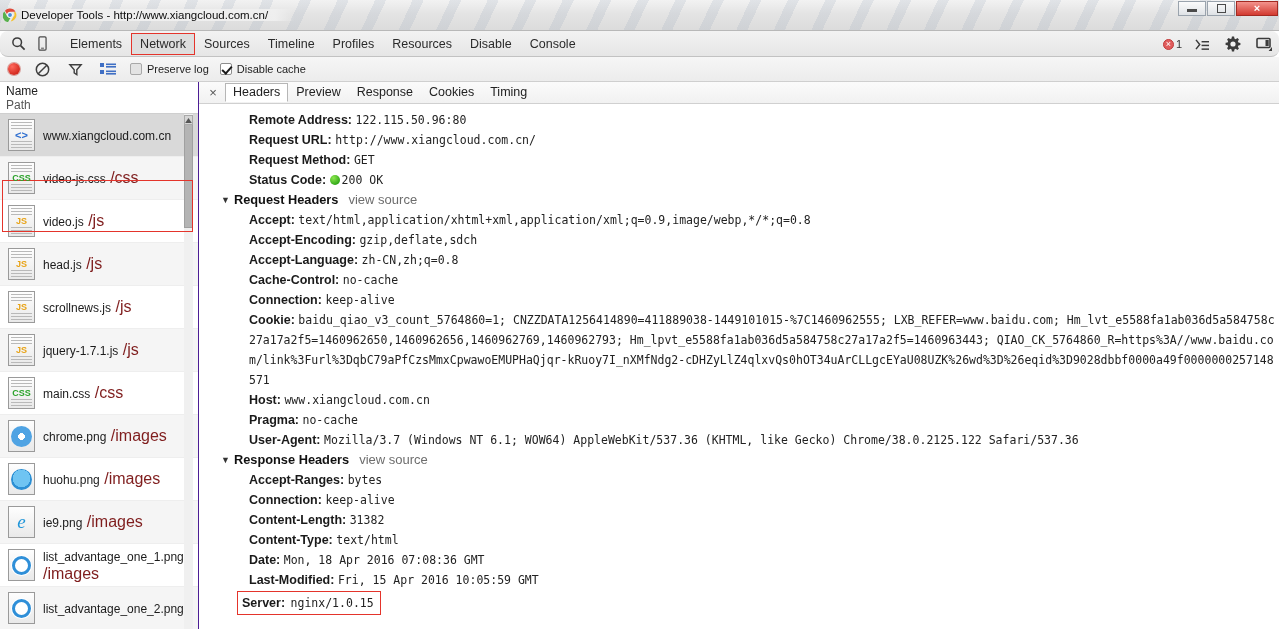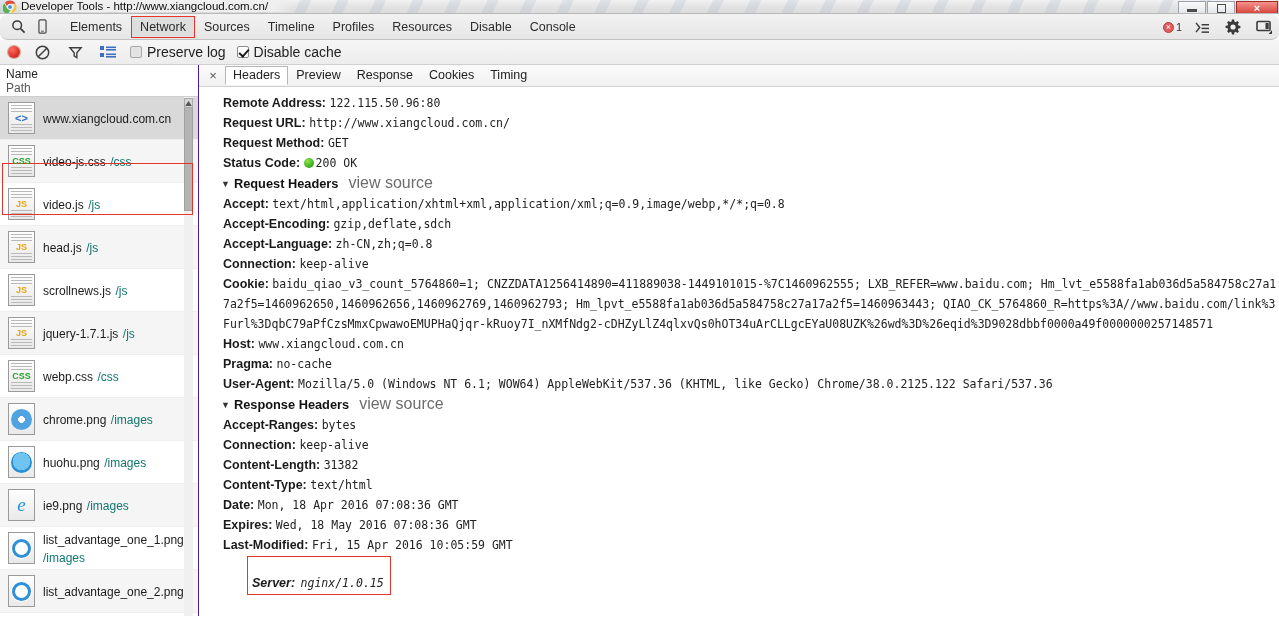--- a/index.html
+++ b/index.html
@@ -6,25 +6,25 @@
   html, body {
     margin: 0; padding: 0;
     width: 1279px; height: 629px;
     overflow: hidden;
     background: #fff;
     font-family: "Liberation Sans", sans-serif;
   }
 
   
   .titlebar {
-    height: 14px;
+    height: 31px;
     background: linear-gradient(to bottom, #f2f2f2 0%, #e4e4e4 45%, #dcdcdc 100%);
     border-bottom: 1px solid #b8b8b8;
     display: flex;
-    align-items: flex-start;
+    align-items: center;
     position: relative;
     overflow: hidden;
   }
   .titlebar-bg-stripes {
     position: absolute; top: 0; left: 0; right: 0; bottom: 0;
     background:
       repeating-linear-gradient(115deg, rgba(150,165,185,0.25) 0px, rgba(150,165,185,0.25) 10px,
                                 rgba(255,255,255,0) 10px, rgba(255,255,255,0) 34px);
     opacity: .75;
   }
@@ -102,21 +102,21 @@
     background: linear-gradient(to bottom,#f6f6f6,#ececec);
     border-bottom: 1px solid #cfcfcf;
     display: flex; align-items: center;
     padding-left: 8px; gap: 11px;
   }
   .rec-dot {
     width: 12px; height: 12px; border-radius:50%;
     background: radial-gradient(circle at 35% 30%, #ff6a5e, #d42b20 70%);
     box-shadow: 0 0 0 1px rgba(180,40,30,.4);
   }
-  .checkline { display:flex; align-items:center; gap: 5px; font-size: 14px; color:#222; }
+  .checkline { display:flex; align-items:center; gap: 5px; font-size: 11px; color:#222; }
   .cb {
     width: 12px; height: 12px; border: 1px solid #8d8d8d; background:#fff;
     border-radius: 2px; display:inline-block; position: relative;
   }
   .cb.checked { background:#fff; }
   .cb.checked:after {
     content:""; position:absolute; left: 3px; top: 0px;
     width: 4px; height: 8px; border: solid #1a1a1a;
     border-width: 0 2px 2px 0; transform: rotate(42deg);
   }
@@ -181,21 +181,21 @@
   .img-circle.dot    { background: #fff; }
   .img-circle.dot:after {
     content:""; width: 13px; height:13px; border-radius:50%;
     border: 3px solid #2f8fd8; background:#ffffff;
   }
   .file-meta { min-width: 0; }
   .file-name {
     font-size: 12px; color: #1b1b1b; line-height: 15px;
     white-space: nowrap;
   }
-  .file-path { font-size: 12px; color: #0f766e; line-height: 15px; }
+  .file-path { font-size: 16px; color: #7f1d1d; line-height: 15px; }
   .sb-scrollbar {
     position: absolute; right: 5px; top: 32px; width: 9px; bottom: 0;
     background: #f0f0f0;
   }
   .sb-thumb {
     position: absolute; right: 5px; top: 33px; width: 9px; height: 113px;
     background: #b4b4b4; border: 1px solid #a0a0a0;
   }
   .sb-arrow {
     position:absolute; right:5px; top: 33px; width: 9px; height: 10px;
@@ -224,45 +224,44 @@
     font-size: 12.5px; color: #222; padding: 2px 8px; line-height: 15px;
   }
   .mtab.active { background:#fff; border:1px solid #b6b6b6; border-bottom-color:#fff; padding: 1px 7px;}
 
   .headers-body {
     padding: 6px 0 0 0;
     font-size: 12.5px;
     color: #111;
     line-height: 20px;
   }
-  .hrow { padding-left: 24px; white-space: nowrap; }
+  .hrow { padding-left: 50px; white-space: nowrap; }
   .hrow.wrapline { white-space: normal; padding-right: 2px; word-break: break-all; }
   .hkey { font-weight: bold; color: #1a1a1a; font-family:"Liberation Sans",sans-serif;}
   .hval {
     font-family: "DejaVu Sans Mono", monospace;
     font-size: 11.5px; color: #222;
   }
   .section-row {
     padding-left: 22px; display: flex; align-items: baseline; gap: 10px;
   }
   .section-title { font-weight: bold; font-size: 12.8px; color:#111; }
   .tri { display:inline-block; margin-right: 4px; font-size: 9px; color:#333; vertical-align: 1px;}
-  .view-source { color: #6d6d6d; font-size: 16px; }
+  .view-source { color: #6d6d6d; font-size: 13px; }
   .status-dot {
     display: inline-block; width: 10px; height: 10px; border-radius: 50%;
     background: radial-gradient(circle at 35% 30%, #8de84f, #2ea516 75%);
     vertical-align: -1px; margin-right: 2px;
   }
   .server-row {
     display: inline-block;
     border: 1.5px solid #e4342b;
-    padding: 16px 6px 1px 4px;
-    margin-left: 48px;
+    padding: 1px 6px 1px 4px;
+    margin-left: 38px;
     margin-top: 1px;
-    font-style: italic;
   }
   .server-row .hkey { margin-right: 2px; }
   .hrow.server-wrap { padding-left: 0; }
 </style>
 </head>
 <body>
 
 <div class="titlebar">
   <div class="titlebar-bg-stripes"></div>
   <span class="tb-icon">
@@ -456,21 +455,21 @@
         </span>
       </div>
 
       <div class="file-row">
         <span class="file-icon">
           <span class="lines"></span>
             <span class="lines bottom"></span>
           <span class="badge css">CSS</span>
         </span>
         <span class="file-meta">
-          <span class="file-name">webp.css</span>
+          <span class="file-name">main.css</span>
           <span class="file-path">/css</span>
         </span>
       </div>
 
       <div class="file-row alt">
         <span class="file-icon">
           <span class="img-circle chrome"></span>
         </span>
         <span class="file-meta">
           <span class="file-name">chrome.png</span>
@@ -569,38 +568,42 @@
       </div>
       <div class="hrow">
         <span class="hkey">Accept-Encoding:</span>
         <span class="hval">gzip,deflate,sdch</span>
       </div>
       <div class="hrow">
         <span class="hkey">Accept-Language:</span>
         <span class="hval">zh-CN,zh;q=0.8</span>
       </div>
       <div class="hrow">
+        <span class="hkey">Cache-Control:</span>
+        <span class="hval">no-cache</span>
+      </div>
+      <div class="hrow">
         <span class="hkey">Connection:</span>
         <span class="hval">keep-alive</span>
       </div>
       <div class="hrow wrapline">
         <span class="hkey">Cookie:</span>
         <span class="hval">baidu_qiao_v3_count_5764860=1; CNZZDATA1256414890=411889038-1449101015-%7C1460962555; LXB_REFER=www.baidu.com; Hm_lvt_e5588fa1ab036d5a584758c27a17a2f5=1460962650,1460962656,1460962769,1460962793; Hm_lpvt_e5588fa1ab036d5a584758c27a17a2f5=1460963443; QIAO_CK_5764860_R=https%3A//www.baidu.com/link%3Furl%3DqbC79aPfCzsMmxCpwawoEMUPHaQjqr-kRuoy7I_nXMfNdg2-cDHZyLlZ4qlxvQs0hOT34uArCLLgcEYaU08UZK%26wd%3D%26eqid%3D9028dbbf0000a49f0000000257148571</span>
       </div>
       <div class="hrow">
         <span class="hkey">Host:</span>
         <span class="hval">www.xiangcloud.com.cn</span>
       </div>
       <div class="hrow">
         <span class="hkey">Pragma:</span>
         <span class="hval">no-cache</span>
       </div>
       <div class="hrow">
         <span class="hkey">User-Agent:</span>
-        <span class="hval">Mozilla/5.0 (Windows NT 6.1; WOW64) AppleWebKit/537.36 (KHTML, like Gecko) Chrome/38.0.2125.122 Safari/537.36</span>
+        <span class="hval">Mozilla/3.7 (Windows NT 6.1; WOW64) AppleWebKit/537.36 (KHTML, like Gecko) Chrome/38.0.2125.122 Safari/537.36</span>
       </div>
 
       <div class="section-row">
         <span class="section-title"><span class="tri">▼</span><span>Response Headers</span></span>
         <span class="view-source">view source</span>
       </div>
 
       <div class="hrow">
         <span class="hkey">Accept-Ranges:</span>
         <span class="hval">bytes</span>
@@ -613,24 +616,20 @@
         <span class="hkey">Content-Length:</span>
         <span class="hval">31382</span>
       </div>
       <div class="hrow">
         <span class="hkey">Content-Type:</span>
         <span class="hval">text/html</span>
       </div>
       <div class="hrow">
         <span class="hkey">Date:</span>
         <span class="hval">Mon, 18 Apr 2016 07:08:36 GMT</span>
-      </div>
-      <div class="hrow">
-        <span class="hkey">Expires:</span>
-        <span class="hval">Wed, 18 May 2016 07:08:36 GMT</span>
       </div>
       <div class="hrow">
         <span class="hkey">Last-Modified:</span>
         <span class="hval">Fri, 15 Apr 2016 10:05:59 GMT</span>
       </div>
       <div class="hrow server-wrap">
         <span class="server-row">
           <span class="hkey">Server:</span>
           <span class="hval">nginx/1.0.15</span>
         </span>

